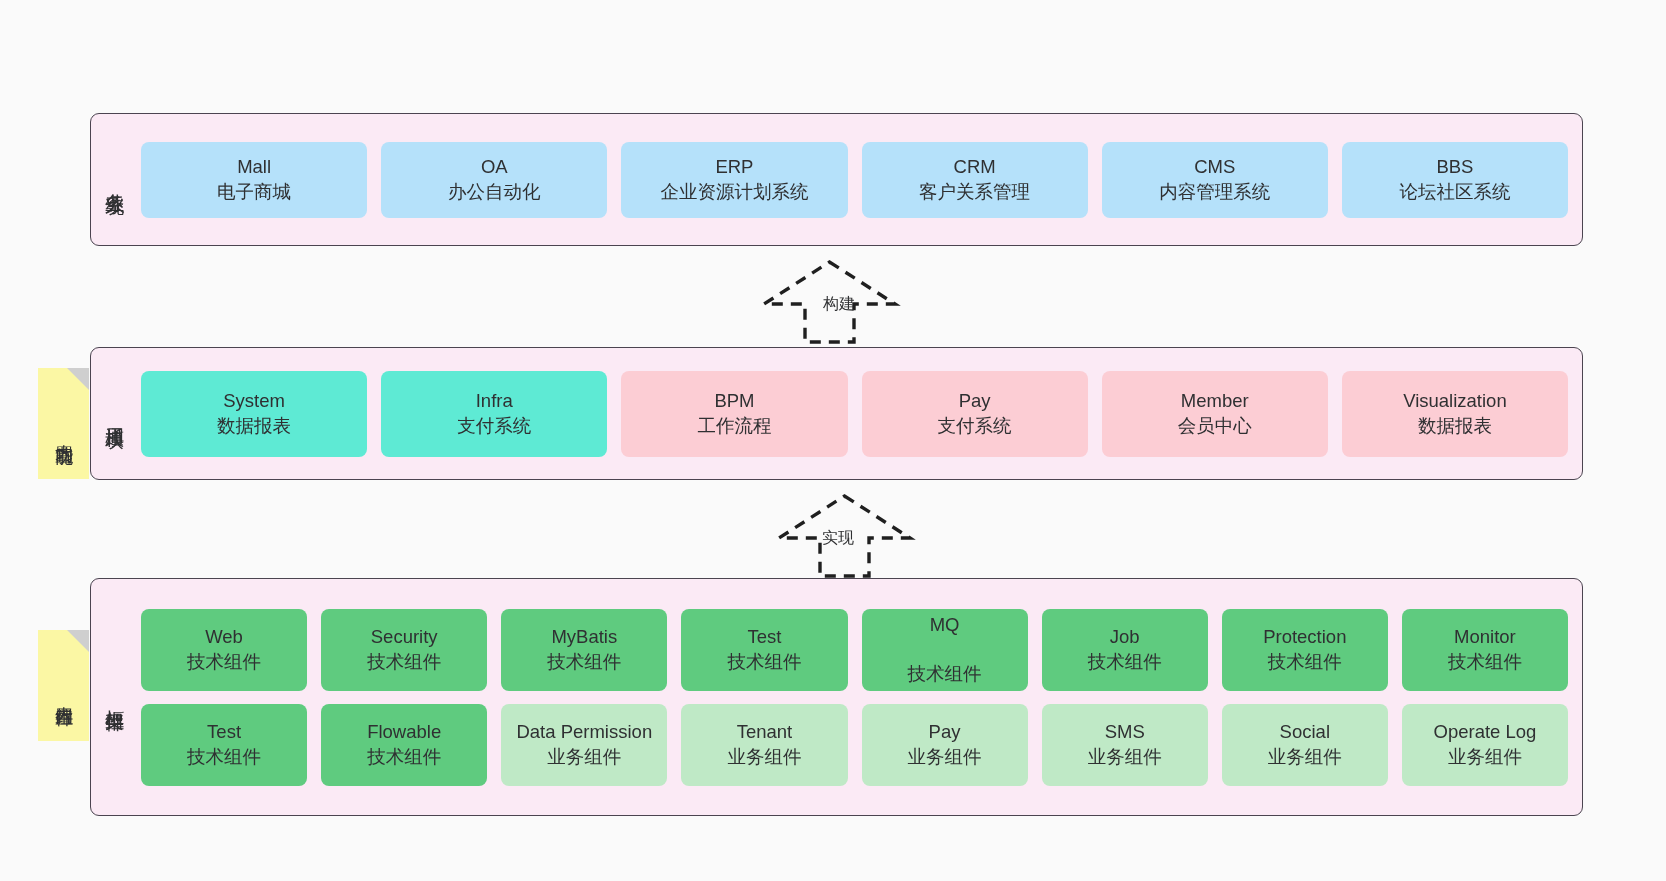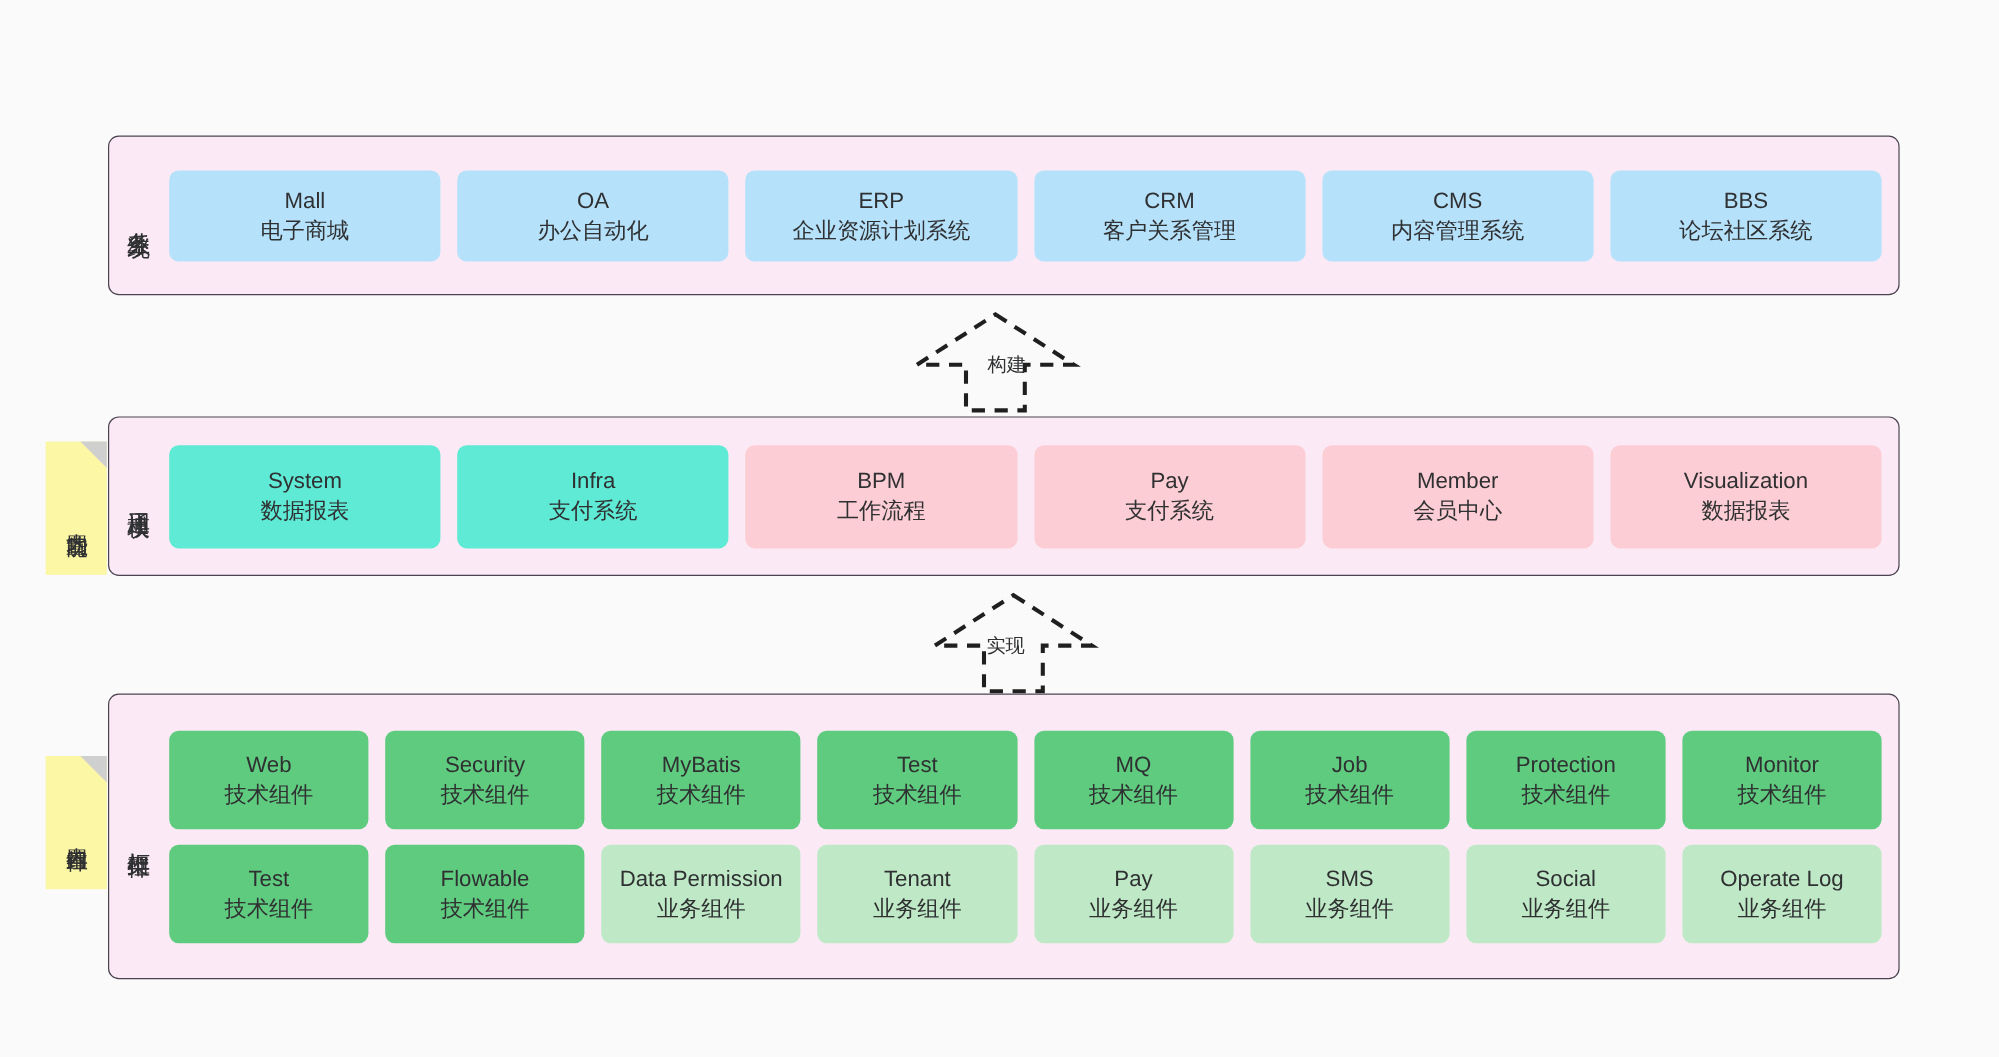--- a/index.html
+++ b/index.html
@@ -225,21 +225,21 @@
               <span class="ln">技术组件</span>
             </div>
             <div class="card c-green" style="height: 82px;">
               <span class="ln">MyBatis</span>
               <span class="ln">技术组件</span>
             </div>
             <div class="card c-green" style="height: 82px;">
               <span class="ln">Test</span>
               <span class="ln">技术组件</span>
             </div>
-            <div class="card c-green" style="height: 82px;">
+            <div class="card c-green" style="height: 82px; justify-content: space-between;">
               <span class="ln">MQ</span>
               <span class="ln">技术组件</span>
             </div>
             <div class="card c-green" style="height: 82px;">
               <span class="ln">Job</span>
               <span class="ln">技术组件</span>
             </div>
             <div class="card c-green" style="height: 82px;">
               <span class="ln">Protection</span>
               <span class="ln">技术组件</span>

